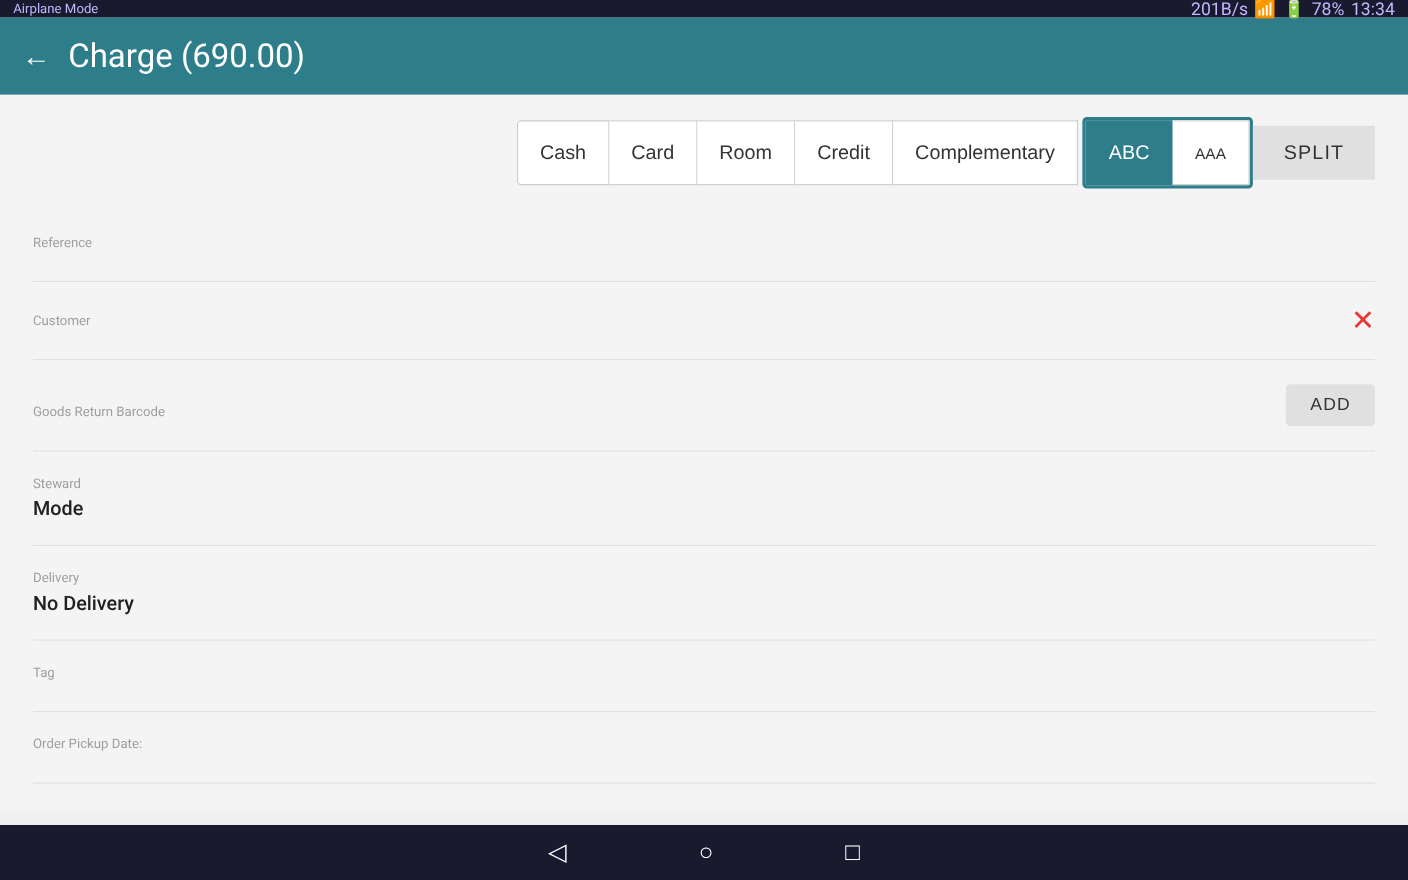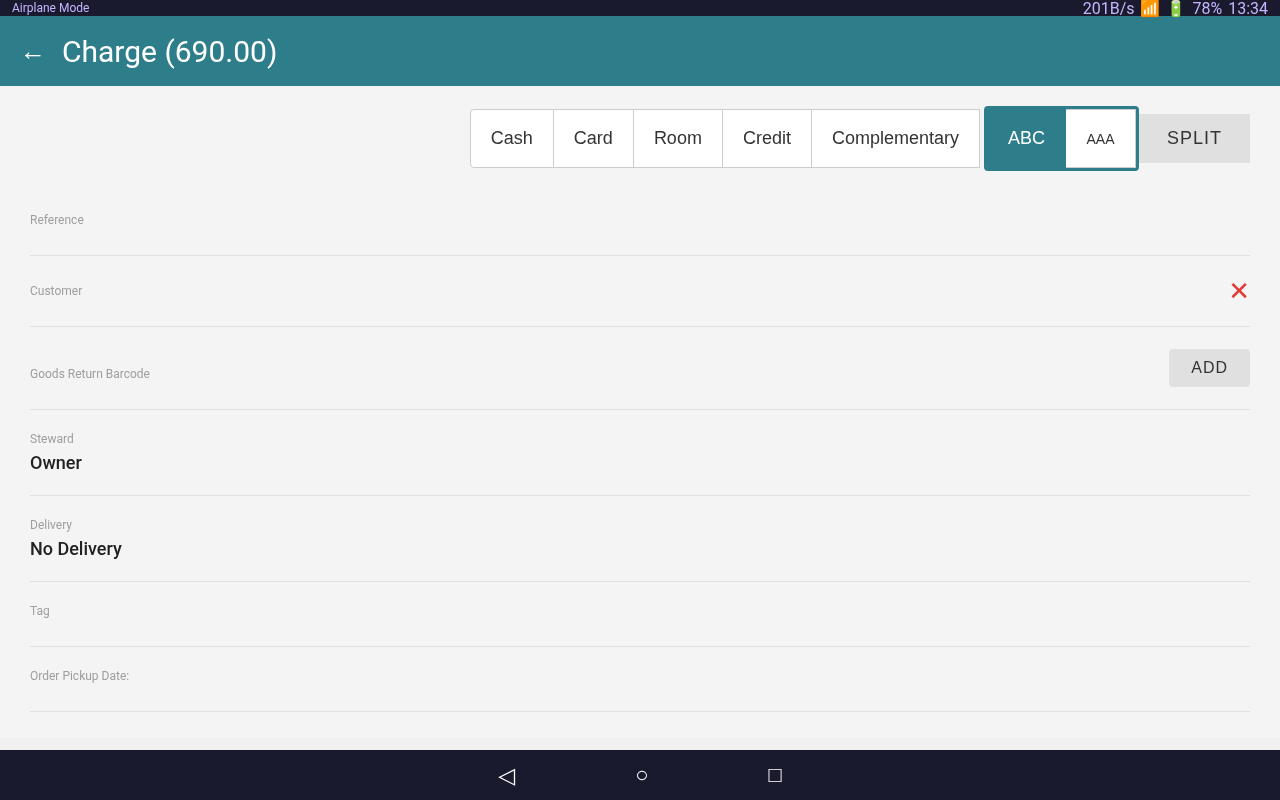--- a/index.html
+++ b/index.html
@@ -240,21 +240,21 @@
 
   <div class="form-field">
     <div class="field-with-action">
       <div class="form-label">Goods Return Barcode</div>
       <button class="add-btn">ADD</button>
     </div>
   </div>
 
   <div class="form-field">
     <div class="form-label">Steward</div>
-    <div class="form-value">Owner</div>
+    <div class="form-value">Mode</div>
   </div>
 
   <div class="form-field">
     <div class="form-label">Delivery</div>
     <div class="form-value">No Delivery</div>
   </div>
 
   <div class="form-field">
     <div class="form-label">Tag</div>
   </div>

